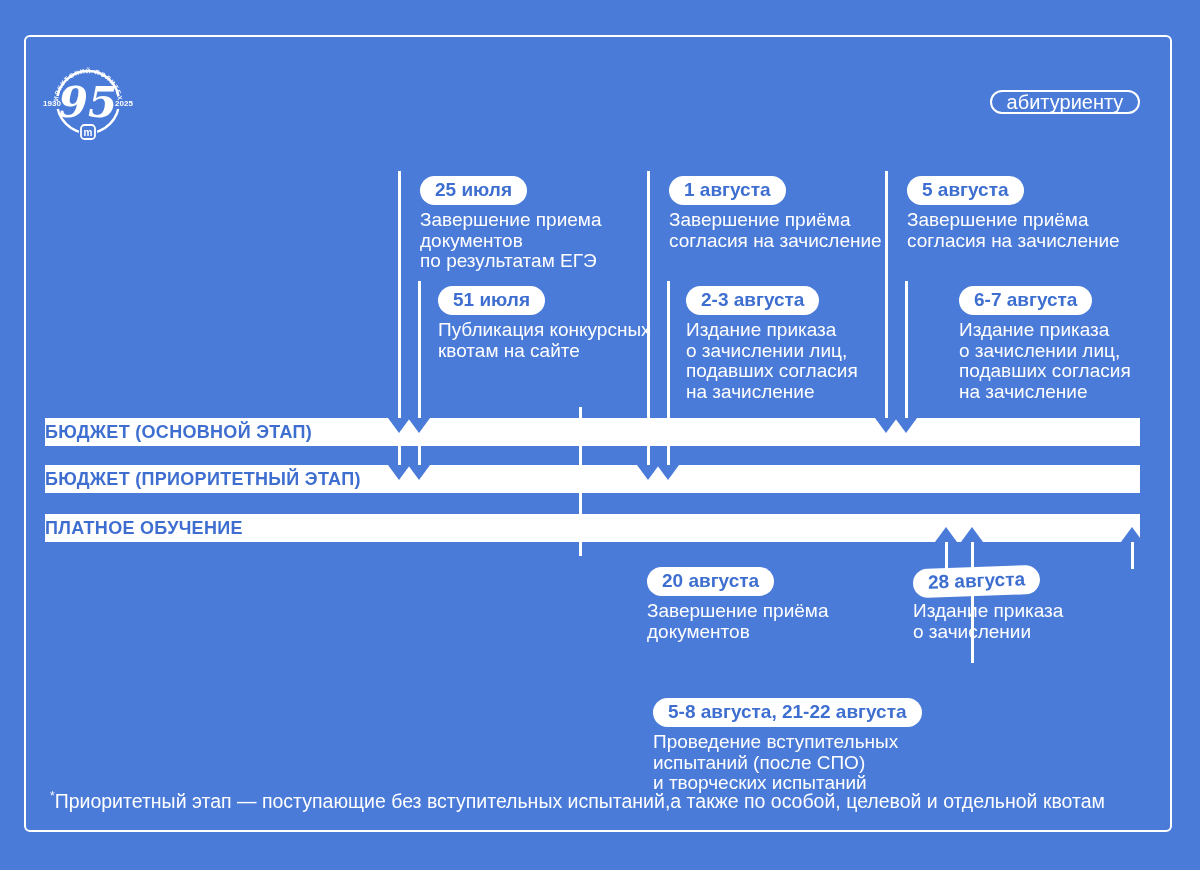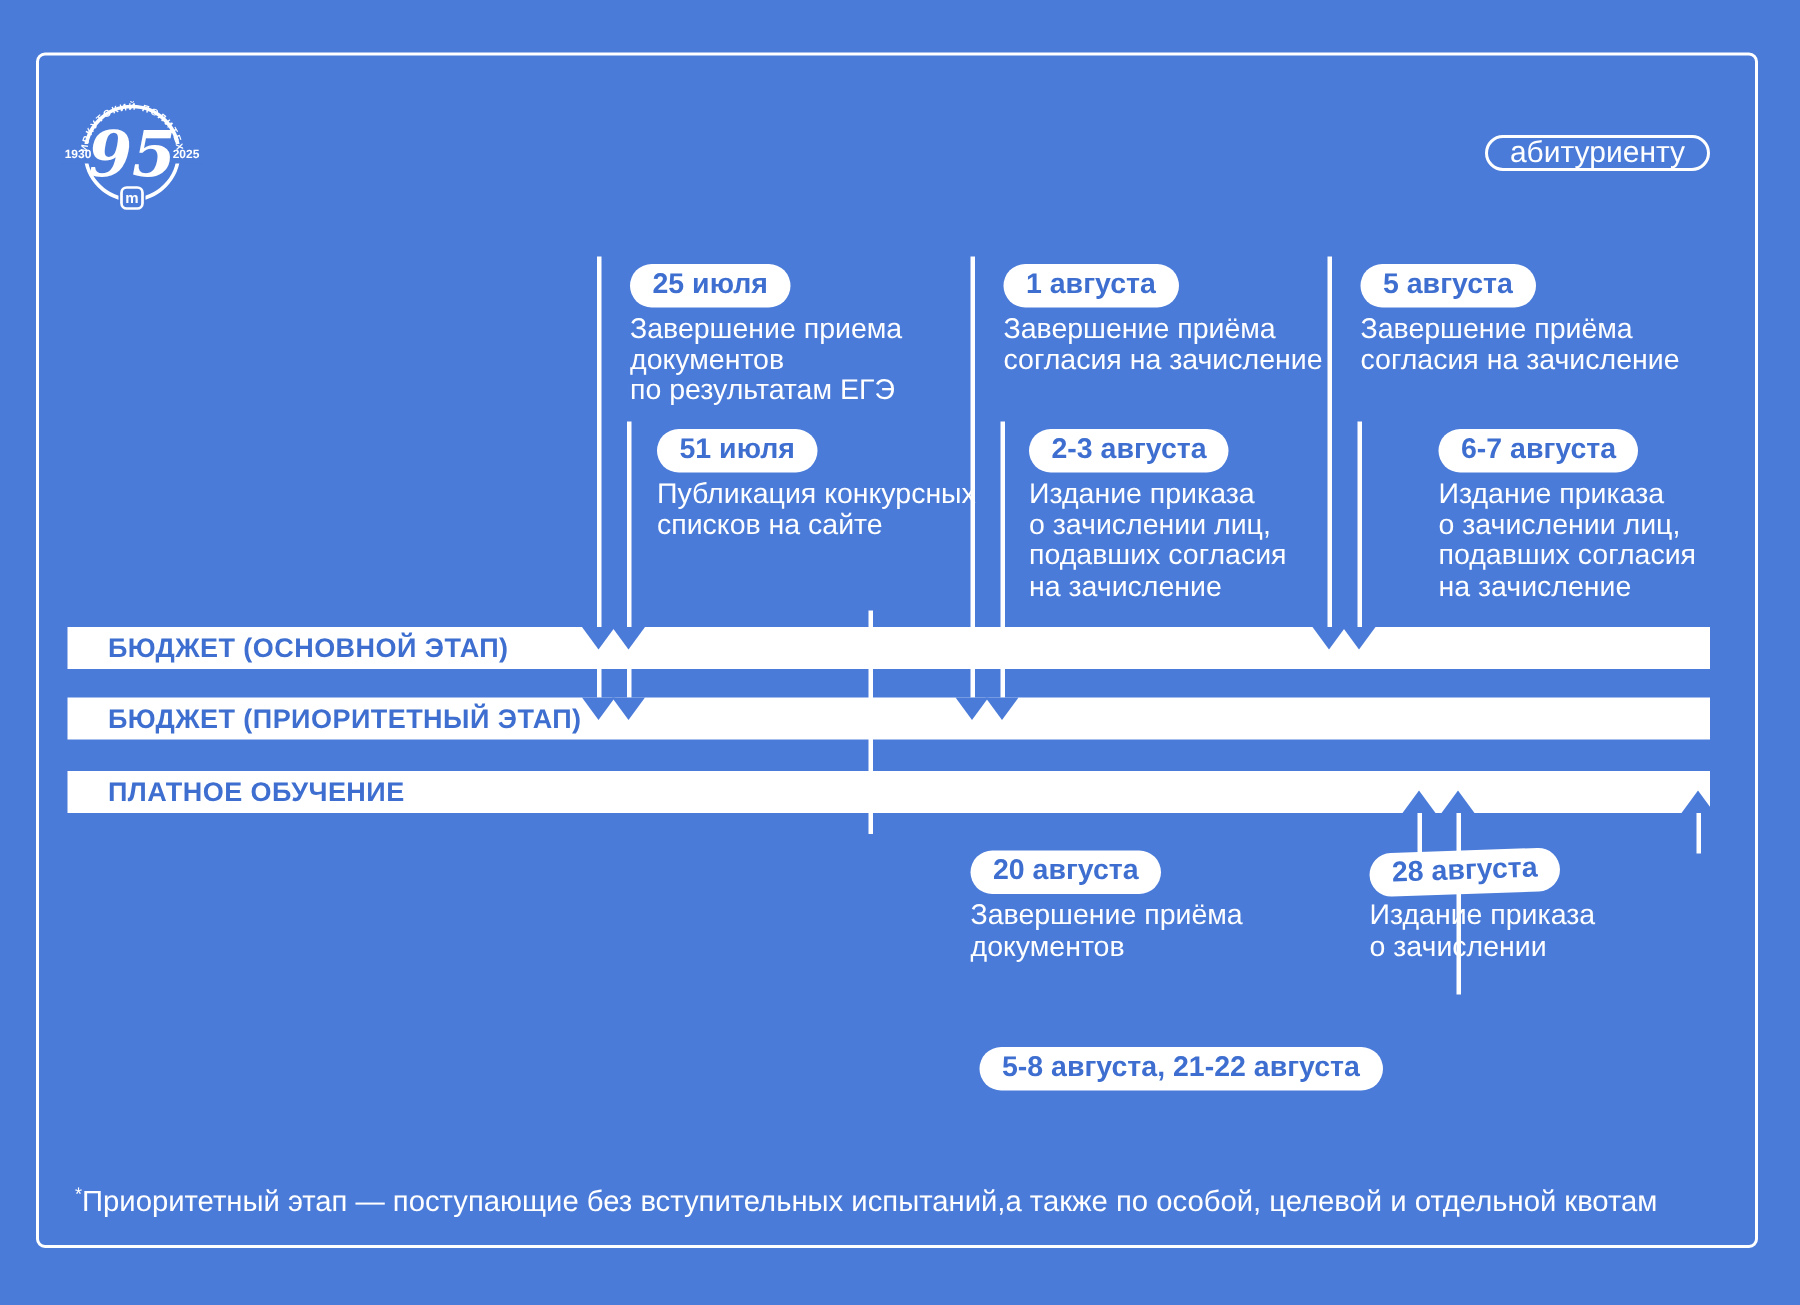--- a/index.html
+++ b/index.html
@@ -25,21 +25,21 @@
   
   .audience-pill{position:absolute;left:990px;top:90px;width:150px;height:24px;box-sizing:border-box;
     border:2px solid var(--white);border-radius:18px;color:var(--white);font-size:20px;
     display:flex;align-items:center;justify-content:center;}
 
   
   .vline{position:absolute;width:3px;background:var(--white);z-index:1;}
 
   
   .bar{position:absolute;left:45px;width:1095px;height:28px;background:var(--white);z-index:2;}
-  .bar-label{display:block;line-height:28px;padding-left:27px;color:var(--accent);
+  .bar-label{display:block;line-height:28px;color:var(--accent);
     font-size:18px;font-weight:bold;letter-spacing:0.3px;}
   .notch{position:absolute;width:0;height:0;border-left:11px solid transparent;border-right:11px solid transparent;}
   .notch.down{top:0;border-top:15px solid var(--bg);}
   .notch.up{bottom:0;border-bottom:15px solid var(--bg);}
 
   
   .callout{position:absolute;z-index:3;margin-left:17px;}
   .pill{display:inline-block;background:var(--white);color:var(--accent);font-size:19px;font-weight:bold;
     padding:3px 15px 4px 15px;border-radius:15px;}
   .pill.tilt{transform:rotate(-2deg);}
@@ -105,21 +105,21 @@
 
   <div class="callout" style="left:403px;top:176px">
     <div class="pill">25 июля</div>
     <div class="ctext">Завершение приема
 документов
 по результатам ЕГЭ</div>
   </div>
   <div class="callout" style="left:421px;top:286px">
     <div class="pill">51 июля</div>
     <div class="ctext">Публикация конкурсных
-списков на сайте</div>
+квотам на сайте</div>
   </div>
   <div class="callout" style="left:652px;top:176px">
     <div class="pill">1 августа</div>
     <div class="ctext">Завершение приёма
 согласия на зачисление</div>
   </div>
   <div class="callout" style="left:669px;top:286px">
     <div class="pill">2-3 августа</div>
     <div class="ctext">Издание приказа
 о зачислении лиц,
@@ -144,16 +144,19 @@
     <div class="ctext">Завершение приёма
 документов</div>
   </div>
   <div class="callout align-r" style="right:67px;top:567px;width:220px">
     <div class="pill tilt">28 августа</div>
     <div class="ctext">Издание приказа
 о зачислении</div>
   </div>
   <div class="callout align-r" style="right:227px;top:698px;width:320px">
     <div class="pill">5-8 августа, 21-22 августа</div>
+    <div class="ctext">Проведение вступительных
+испытаний (после СПО)
+и творческих испытаний</div>
   </div>
 
   <div class="footnote"><sup>*</sup><span>Приоритетный этап — поступающие без вступительных испытаний,а также по особой, целевой и отдельной квотам</span></div>
 </div>
 
 </body></html>

